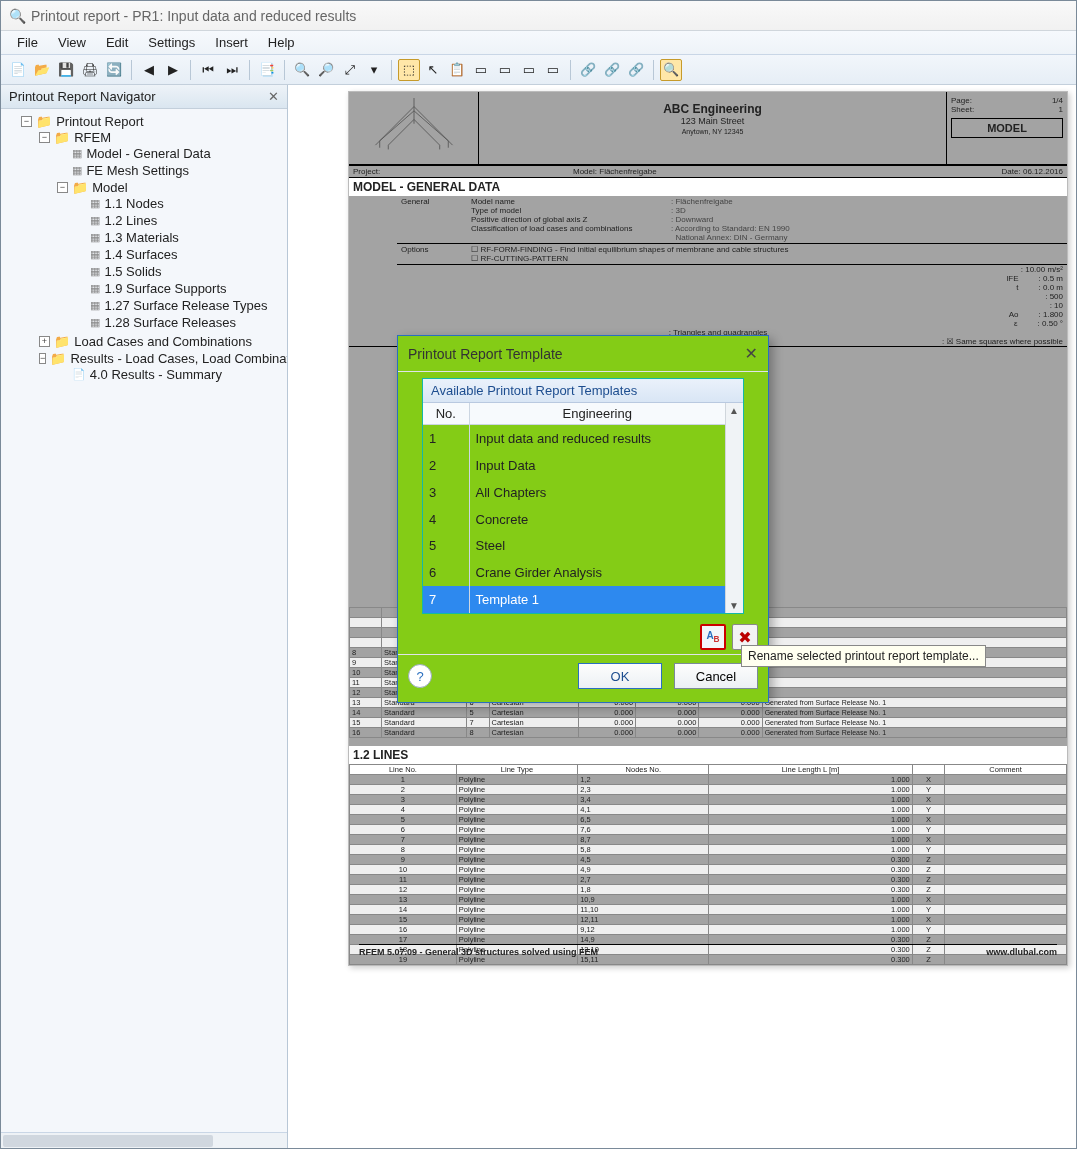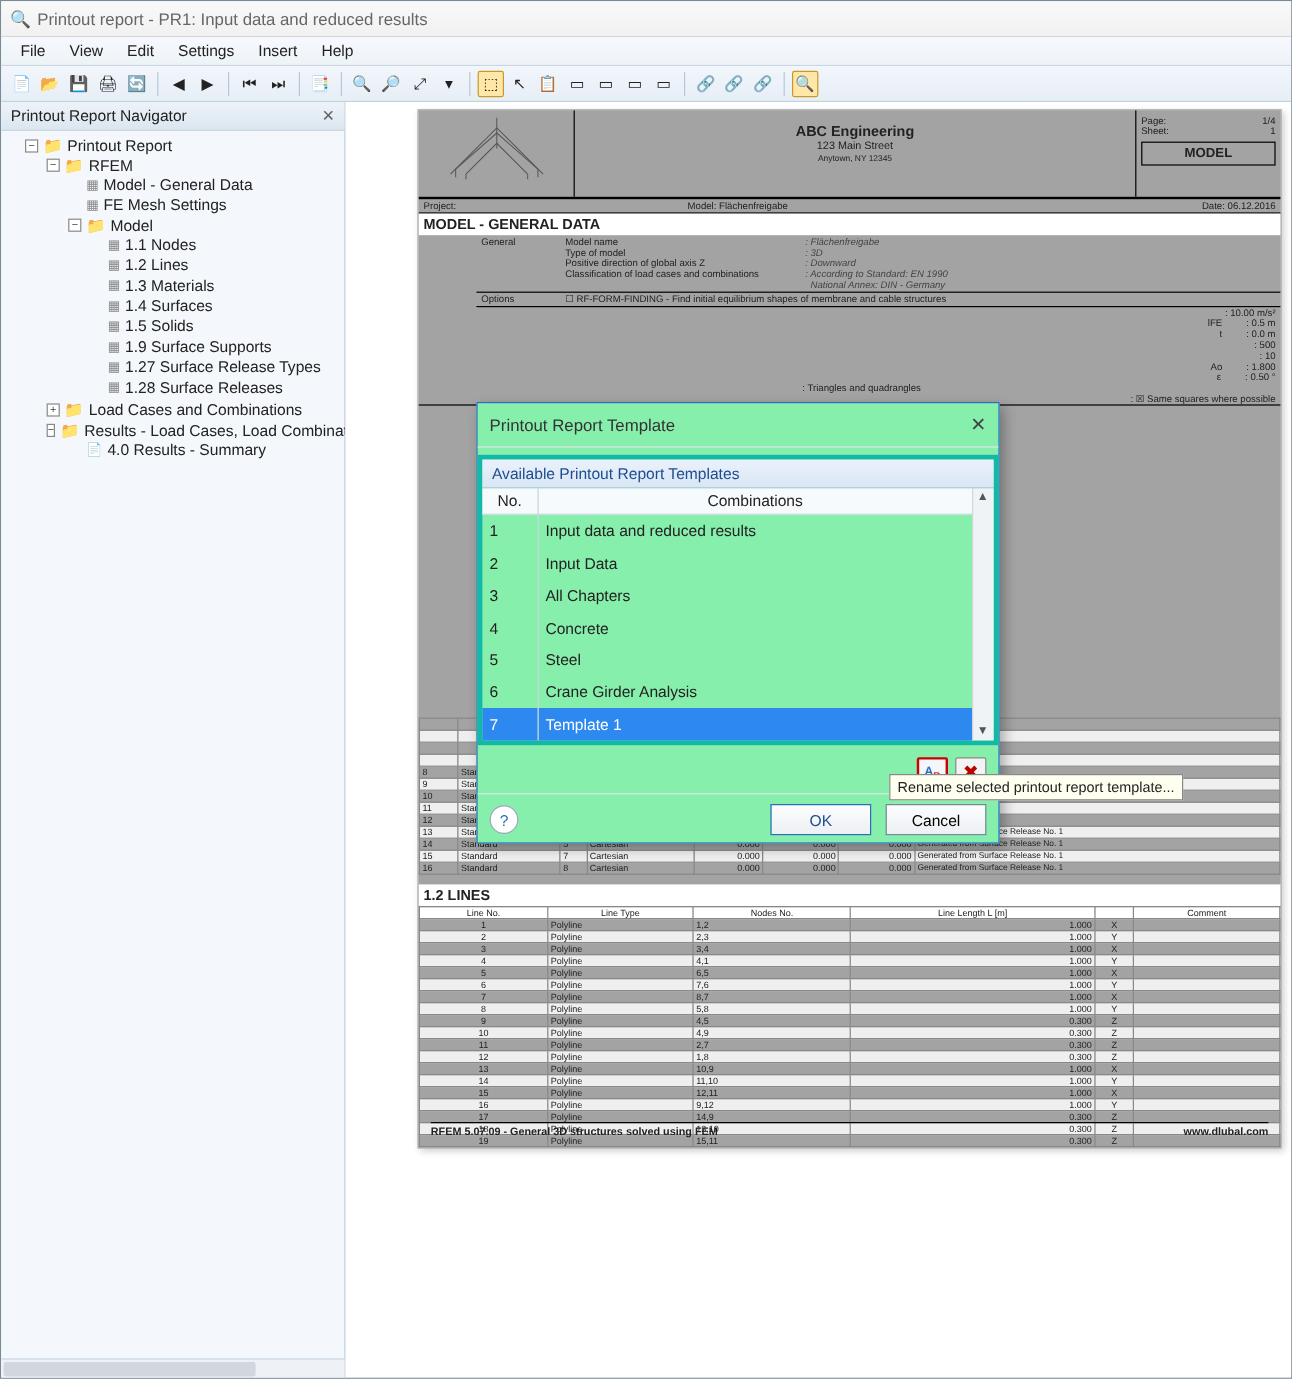--- a/index.html
+++ b/index.html
@@ -32,25 +32,25 @@
   .paper .maintitle { flex:1; text-align:center; padding:10px 4px; border-right:1px solid #000;}
   .paper .maintitle b { font-size:12px;}
   .paper .meta { width:120px; font-size:8px; padding:4px;}
   .paper .meta .bigbox { border:1px solid #000; text-align:center; font-weight:bold; font-size:11px; margin-top:4px; padding:3px 0;}
   .paper .row { display:flex; border-bottom:1px solid #000; font-size:8px; padding:1px 4px;}
   .paper .sectionhead { font-size:12px; font-weight:bold; background:#fff; padding:2px 4px;}
   .paper table { width:100%; border-collapse:collapse; font-size:7.5px;}
   .paper table th, .paper table td { border:1px solid #888; padding:0 2px; text-align:left;}
   .paper table tr:nth-child(even) td { background:#efefef;}
   .paper table th { background:#fff; font-weight:normal; text-align:center;}
-  .smalllbl { color:#444;font-style:italic;}
-  .dialog { position:absolute; left:396px; top:334px; width:436px; height:368px; background:#86efac; border:1px solid #2a6fbf; box-shadow:4px 4px 10px rgba(0,0,0,.3); z-index:10; font-size:13px;}
+  .smalllbl { color:#444;}
+  .dialog { position:absolute; left:396px; top:334px; width:372px; height:368px; background:#84cc16; border:1px solid #2a6fbf; box-shadow:4px 4px 10px rgba(0,0,0,.3); z-index:10; font-size:13px;}
   .dialog .dtitle { display:flex; justify-content:space-between; align-items:center; padding:8px 10px; font-size:14px; color:#333; border-bottom:1px solid #e0e4e8;}
   .dialog .dclose { font-size:16px; cursor:default; color:#444;}
-  .dialog .group { margin:6px 0; border:4px solid #14b8a6; }
+  .dialog .group { margin:6px 24px; border:1px solid #14b8a6; }
   .dialog .grouptitle { background:linear-gradient(to bottom,#eaf1fb,#d9e6f5); padding:4px 8px; color:#1d4d8f; border-bottom:1px solid #b9c9e0;}
   .dialog .listwrap { display:flex; height:210px;}
   .dialog table.templates { flex:1; border-collapse:collapse; font-size:13px;}
   .dialog table.templates th { text-align:center; font-weight:normal; padding:3px 6px; border-bottom:1px solid #ccd6e2; background:#f7fafd;}
   .dialog table.templates th:first-child { border-right:1px solid #ccd6e2; width:46px;}
   .dialog table.templates td { padding:3px 6px; }
   .dialog table.templates td:first-child { border-right:1px solid #ccd6e2; }
   .dialog table.templates tr.sel td { background:#2d89ef; color:#fff;}
   .dialog .vscroll { width:18px; background:#f0f3f6; border-left:1px solid #d0d6dc; position:relative;}
   .dialog .vscroll::before { content:'▲'; position:absolute; top:2px; left:3px; font-size:10px; color:#555;}
@@ -359,20 +359,21 @@
               <div style="display:flex">
                 <span style="width:200px">Classification of load cases and combinations</span>
                 <span class="smalllbl">: According to Standard: EN 1990<br>&nbsp;&nbsp;National Annex: DIN - Germany</span>
               </div>
             </div>
         </div>
         <div class="optblock">
             <span class="label">Options</span>
           <div style="flex:1" id="options-rows">
               <div>☐ RF-FORM-FINDING - Find initial equilibrium shapes of membrane and cable structures</div>
+              <div>☐ RF-CUTTING-PATTERN</div>
             </div>
         </div>
         <div id="extra-values" style="border-bottom:1px solid #000">
             <div style="display:flex;font-size:8px;padding:0 4px;justify-content:flex-end;gap:20px">
               <span></span>
               <span>: 10.00 m/s²</span>
             </div>
             <div style="display:flex;font-size:8px;padding:0 4px;justify-content:flex-end;gap:20px">
               <span>lFE</span>
               <span>: 0.5 m</span>
@@ -723,21 +724,21 @@
       <span>Printout Report Template</span>
       <span class="dclose">✕</span>
     </div>
     <div class="group">
       <div class="grouptitle">Available Printout Report Templates</div>
       <div class="listwrap">
         <table class="templates">
           <thead>
               <tr>
             <th>No.</th>
-            <th>Combinations</th>
+            <th>Engineering</th>
           </tr>
             </thead>
           <tbody id="template-body">
               <tr>
                 <td>1</td>
                 <td>Input data and reduced results</td>
               </tr>
               <tr>
                 <td>2</td>
                 <td>Input Data</td>

